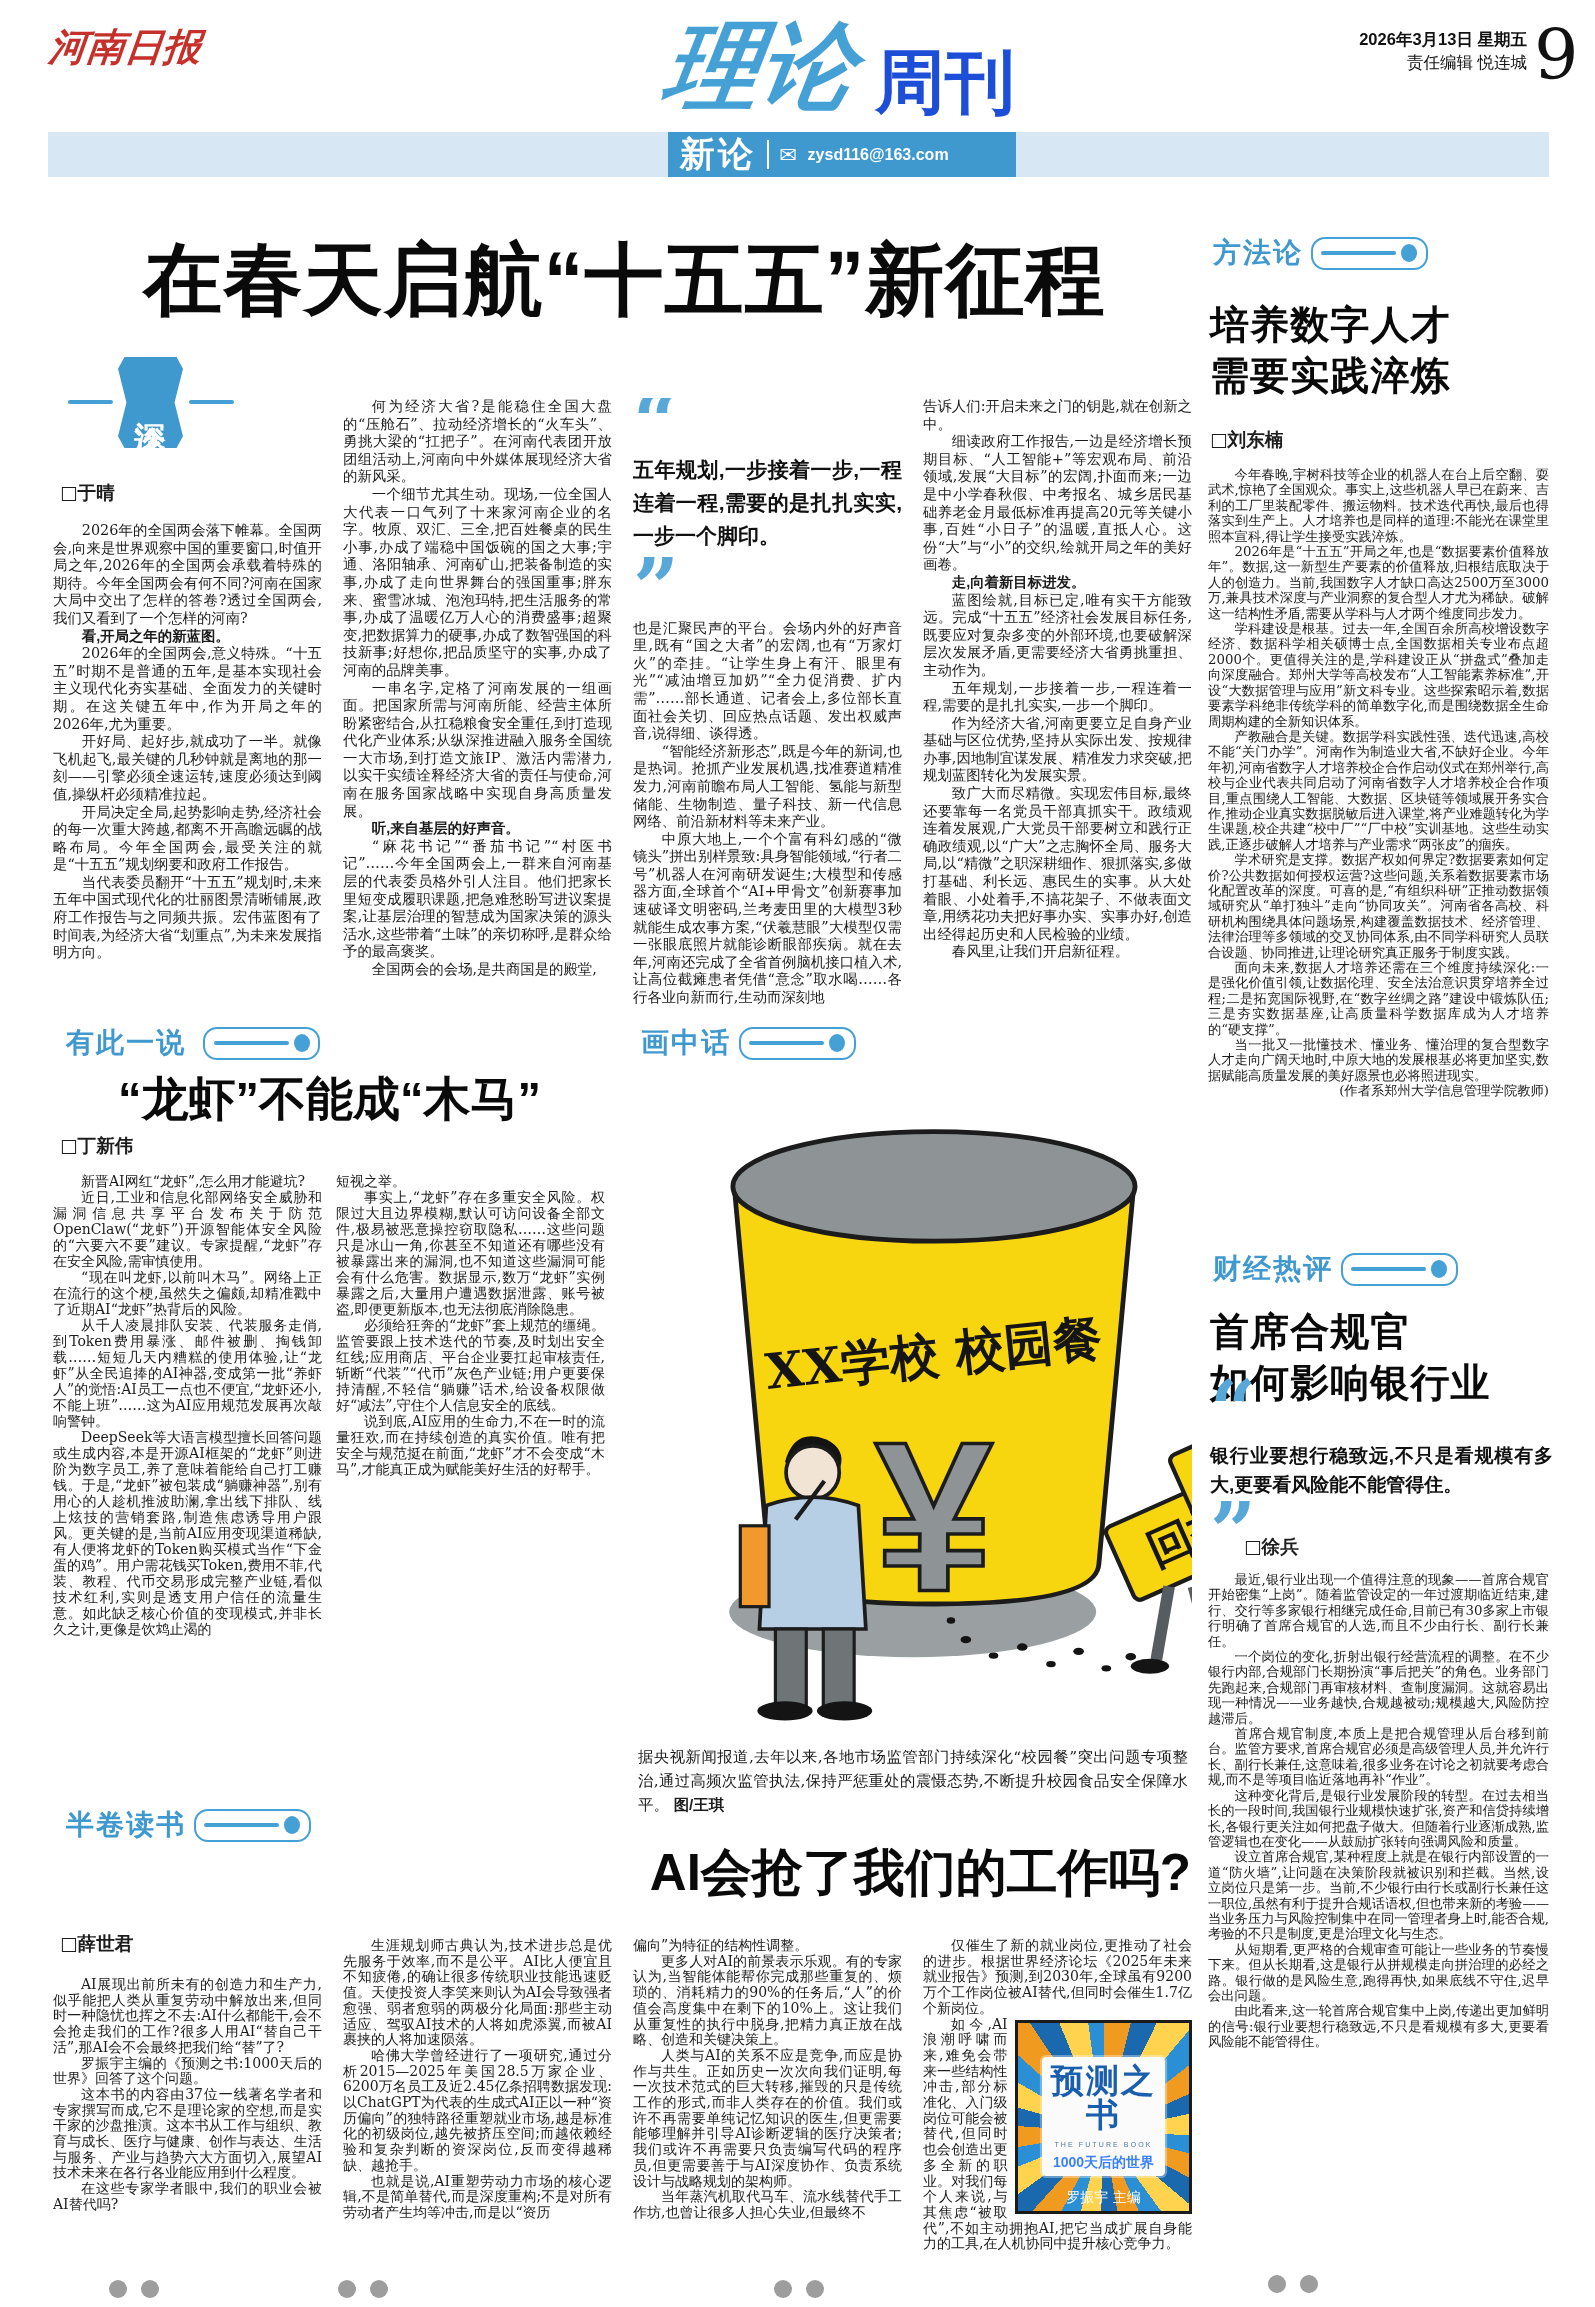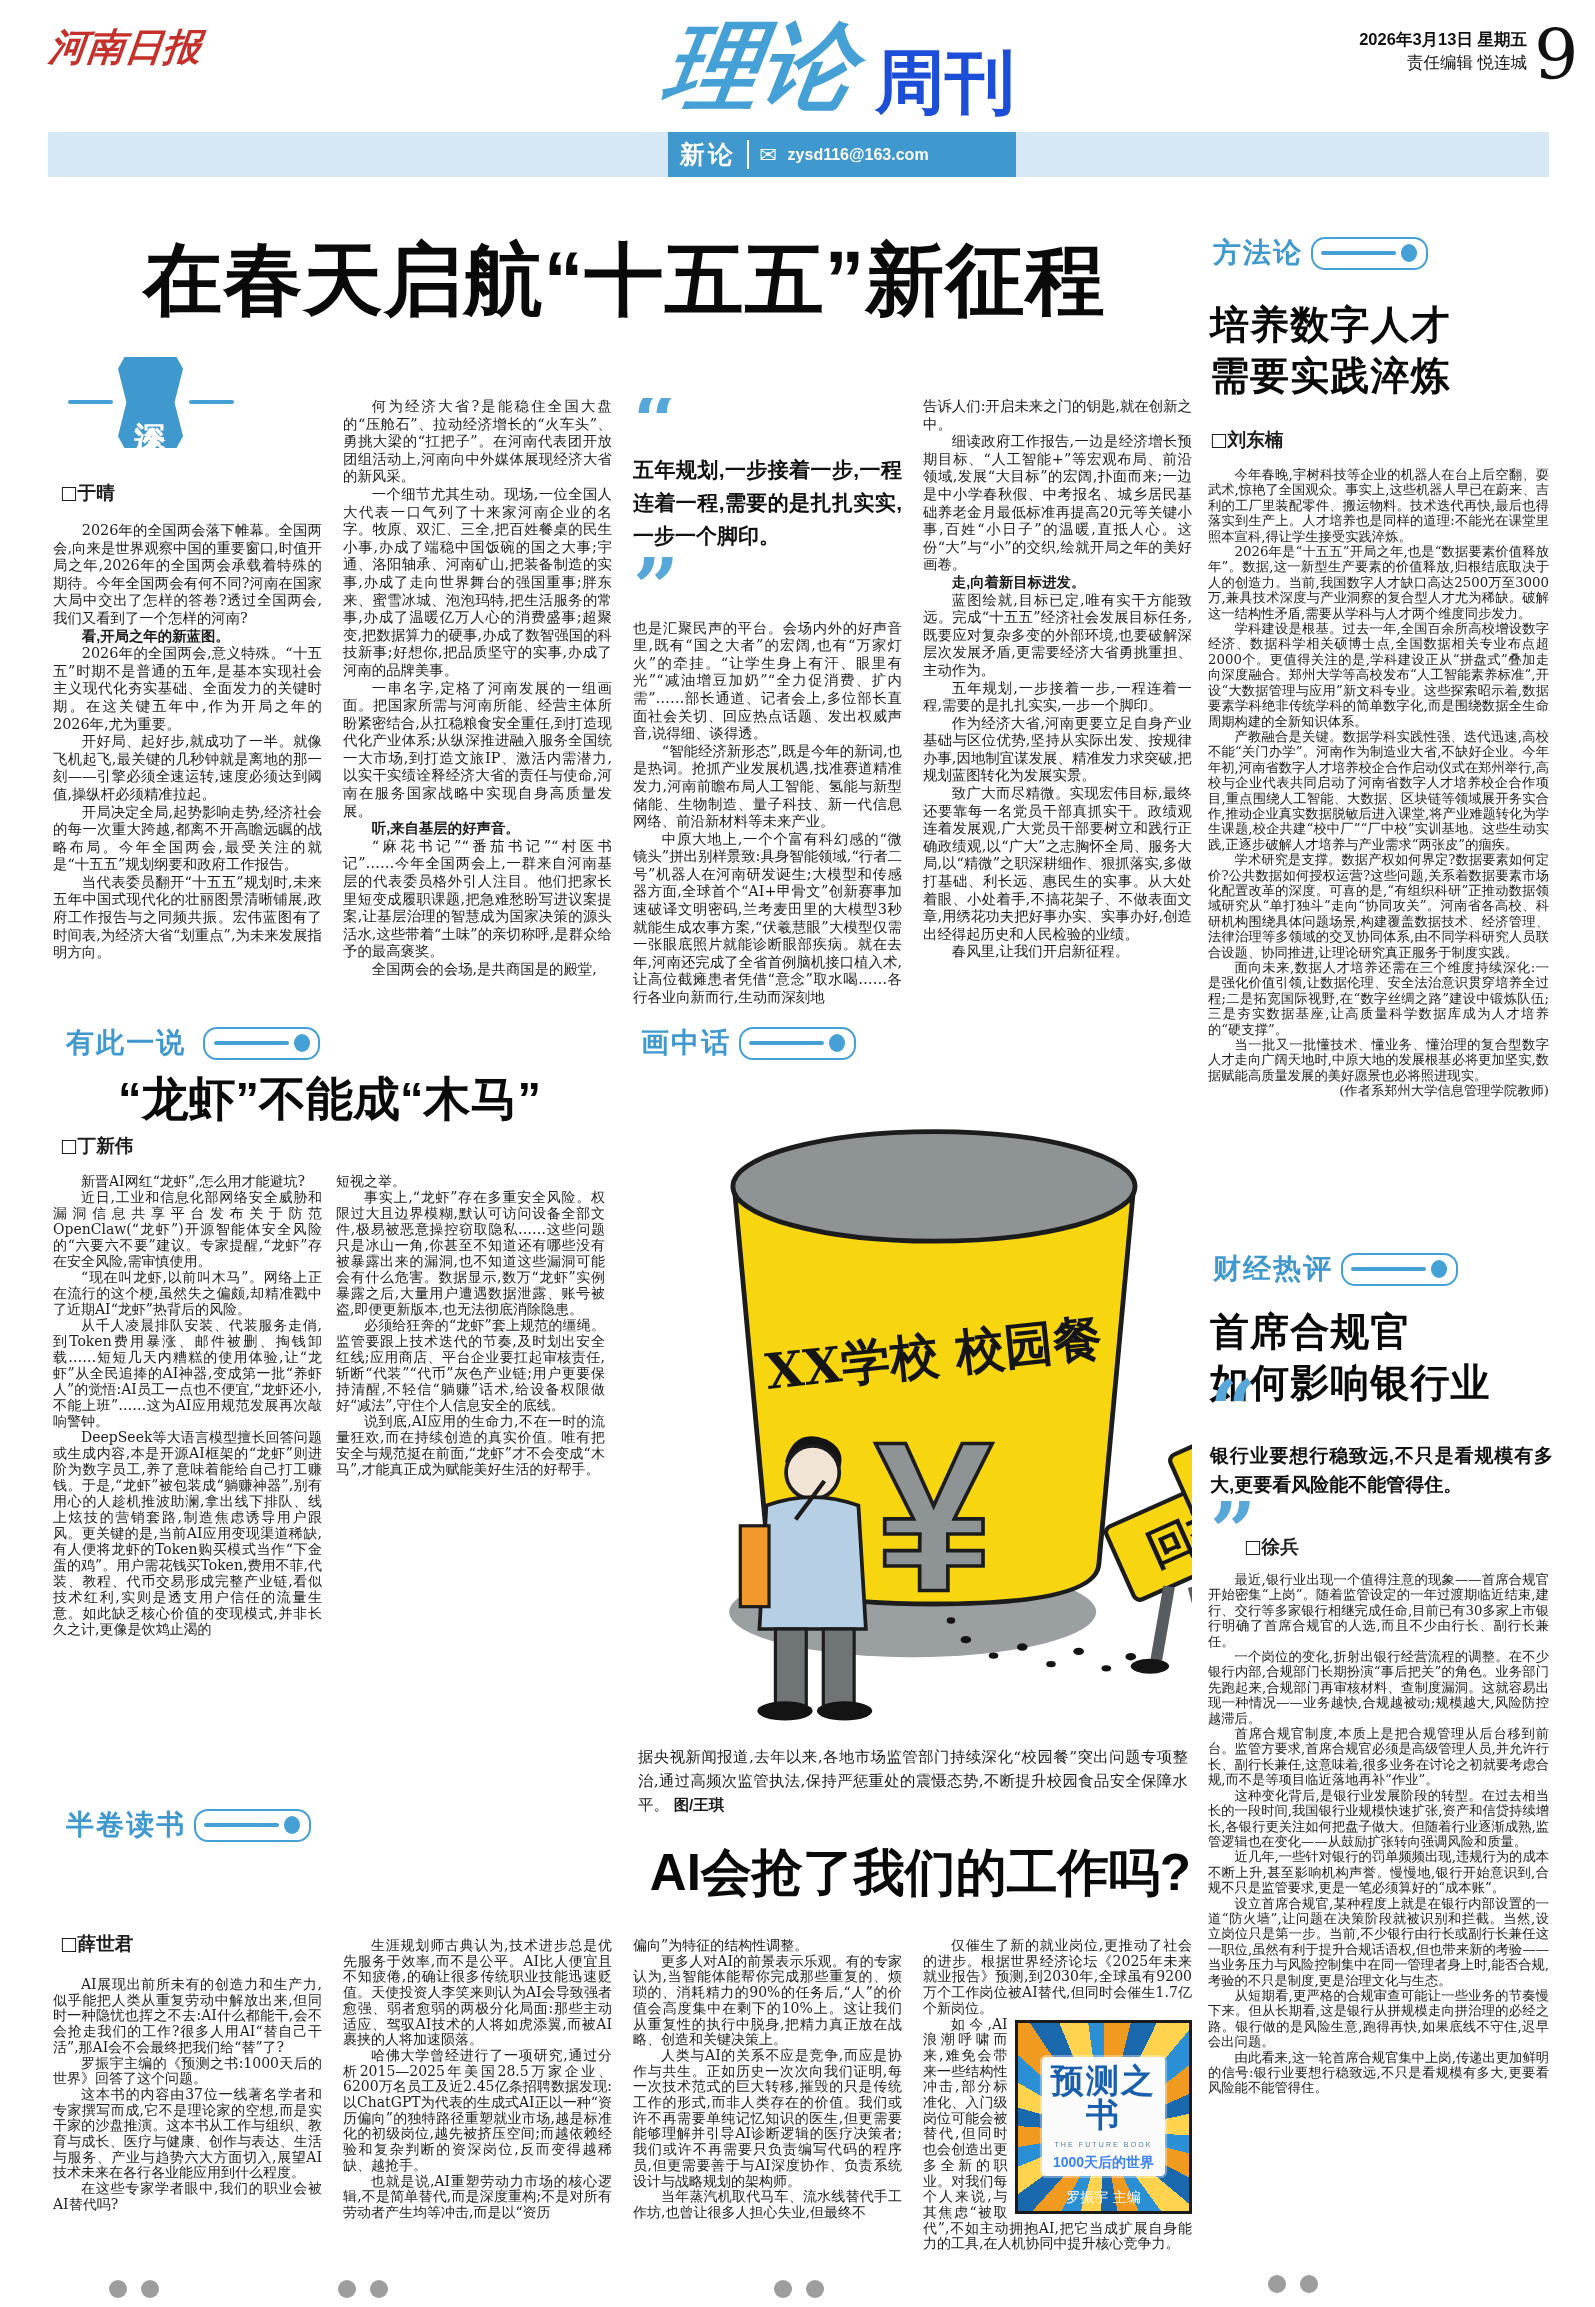--- a/index.html
+++ b/index.html
@@ -9,21 +9,21 @@
   .abs{position:absolute;}
   
   #masthead{left:49px;top:22.3px;font-size:38px;font-weight:bold;font-style:italic;color:#c6302b;transform:skewX(-6deg);}
   #weekly-cn{left:665px;top:4.3px;font-size:95px;font-weight:bold;font-style:italic;color:#45a0d6;transform:skewX(-8deg);}
   #weekly-kan{left:875px;top:36px;font-size:70px;font-weight:bold;color:#1d4ed8;}
   #dateblock{left:1266px;top:28px;width:261px;text-align:right;font-size:16.5px;line-height:23.4px;color:#111;}
   #dateblock .b1{font-weight:bold;}
   #pagenum{left:1534px;top:14px;font-size:70px;font-weight:300;color:#111;}
   #topbar{left:48px;top:132px;width:1501px;height:45px;background:#d7e7f3;}
   #topbar-dark{position:absolute;left:620px;top:0;width:348px;height:45px;background:#3f99cf;display:flex;align-items:center;gap:10.6px;padding-left:11.7px;box-sizing:border-box;color:#fff;}
-  #topbar-dark .nl{font-size:25px;font-weight:bold;letter-spacing:3.2px;}
+  #topbar-dark .nl{font-size:35px;font-weight:bold;letter-spacing:3.2px;}
   #topbar-dark .dv{width:2.1px;height:29px;background:#fff;}
   #topbar-dark .env{font-size:21px;}
   #topbar-dark .em{font-size:16px;font-weight:bold;}
   
   .badge{display:flex;align-items:center;gap:7.4px;}
   .badge .lbl{color:#3f99cf;font-weight:bold;font-size:28px;letter-spacing:2.1px;}
   .badge .box{border:2.7px solid #45a0d6;border-radius:14px;height:33px;width:117px;display:flex;align-items:center;padding:0 8.5px;box-sizing:border-box;}
   .badge .line{flex:1;height:3.7px;background:#45a0d6;border-radius:2.1px;}
   .badge .dot{width:16px;height:18px;border-radius:50%;background:#45a0d6;margin-left:5.3px;}
   
@@ -195,21 +195,20 @@
     <span class="qmark">“</span>
     <div class="pullquote">银行业要想行稳致远,不只是看规模有多大,更要看风险能不能管得住。</div>
     <span class="qmark" style="line-height:59px;">”</span>
   </div>
   <div class="abs byline" id="fin-author">□徐兵</div>
   <div class="abs bodycol sidecol" id="fin-body">
       <p>最近,银行业出现一个值得注意的现象——首席合规官开始密集“上岗”。随着监管设定的一年过渡期临近结束,建行、交行等多家银行相继完成任命,目前已有30多家上市银行明确了首席合规官的人选,而且不少由行长、副行长兼任。</p>
       <p>一个岗位的变化,折射出银行经营流程的调整。在不少银行内部,合规部门长期扮演“事后把关”的角色。业务部门先跑起来,合规部门再审核材料、查制度漏洞。这就容易出现一种情况——业务越快,合规越被动;规模越大,风险防控越滞后。</p>
       <p>首席合规官制度,本质上是把合规管理从后台移到前台。监管方要求,首席合规官必须是高级管理人员,并允许行长、副行长兼任,这意味着,很多业务在讨论之初就要考虑合规,而不是等项目临近落地再补“作业”。</p>
       <p>这种变化背后,是银行业发展阶段的转型。在过去相当长的一段时间,我国银行业规模快速扩张,资产和信贷持续增长,各银行更关注如何把盘子做大。但随着行业逐渐成熟,监管逻辑也在变化——从鼓励扩张转向强调风险和质量。</p>
-      <p>近几年,一些针对银行的罚单频频出现,违规行为的成本不断上升,甚至影响机构声誉。慢慢地,银行开始意识到,合规不只是监管要求,更是一笔必须算好的“成本账”。</p>
       <p>设立首席合规官,某种程度上就是在银行内部设置的一道“防火墙”,让问题在决策阶段就被识别和拦截。当然,设立岗位只是第一步。当前,不少银行由行长或副行长兼任这一职位,虽然有利于提升合规话语权,但也带来新的考验——当业务压力与风险控制集中在同一管理者身上时,能否合规,考验的不只是制度,更是治理文化与生态。</p>
       <p>从短期看,更严格的合规审查可能让一些业务的节奏慢下来。但从长期看,这是银行从拼规模走向拼治理的必经之路。银行做的是风险生意,跑得再快,如果底线不守住,迟早会出问题。</p>
       <p>由此看来,这一轮首席合规官集中上岗,传递出更加鲜明的信号:银行业要想行稳致远,不只是看规模有多大,更要看风险能不能管得住。</p>
     </div>
 
   <div class="abs badge sans" id="op-badge">
     <span class="lbl">有此一说</span>
     <span class="box">
         <span class="line"></span>
         <span class="dot"></span>

